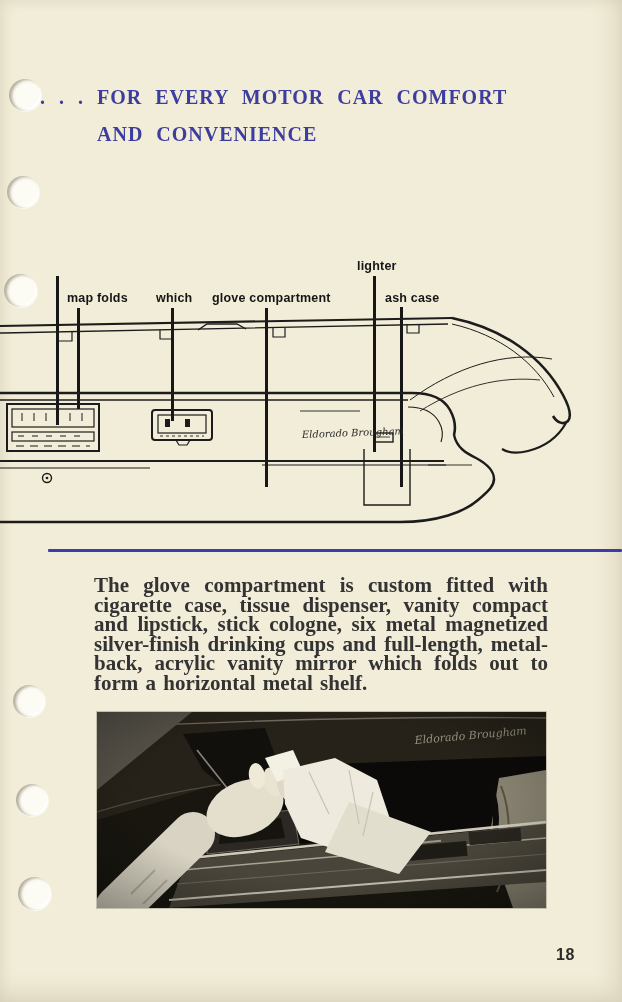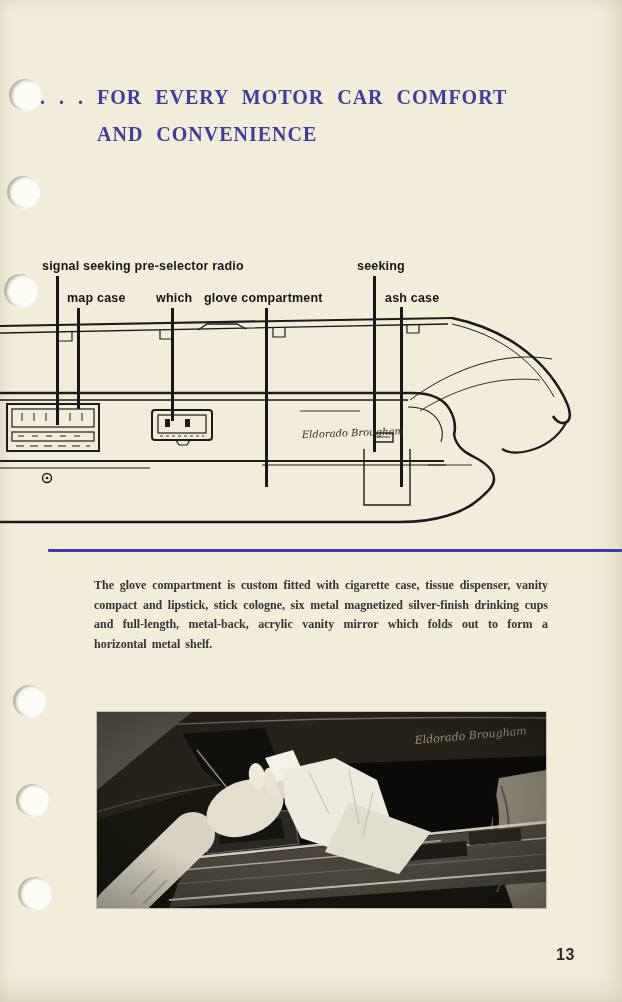--- a/index.html
+++ b/index.html
@@ -32,21 +32,21 @@
     letter-spacing:.2px; white-space:nowrap;
   }
   .leader{position:absolute; width:3px; background:#171717;}
   #dash-svg{position:absolute; left:0; top:315px;}
   
   #divider{position:absolute; left:48px; top:549px; width:574px; height:3px; background:var(--divider-blue); border-radius:1px;}
   
   #body-par{
     position:absolute; left:94px; top:576px; width:454px;
     font-family:"Liberation Serif", serif; font-weight:bold; color:#333;
-    font-size:12px; line-height:19.5px; text-align:justify; word-spacing:2px;
+    font-size:21px; line-height:19.5px; text-align:justify; word-spacing:2px;
   }
   
   #photo{position:absolute; left:97px; top:712px; width:449px; height:196px; background:#141210; box-shadow:0 0 0 1px rgba(60,55,40,.25);}
   
   #page-num{position:absolute; left:556px; top:946px; font-size:16px; font-weight:bold; color:#2e2c28; letter-spacing:.5px;}
 </style>
 </head>
 <body>
 
 <div id="page">
@@ -54,25 +54,24 @@
   <div class="hole" style="left:9px;top:79px;width:32px;height:32px"></div>
   <div class="hole" style="left:7px;top:176px;width:32px;height:32px"></div>
   <div class="hole" style="left:4px;top:274px;width:33px;height:33px"></div>
   <div class="hole" style="left:13px;top:685px;width:32px;height:32px"></div>
   <div class="hole" style="left:16px;top:784px;width:32px;height:32px"></div>
   <div class="hole" style="left:18px;top:877px;width:33px;height:33px"></div>
 
   <div class="title-line" id="title1">. . . FOR EVERY MOTOR CAR COMFORT</div>
   <div class="title-line" id="title2">AND CONVENIENCE</div>
 
-  <div class="dlabel" style="left:42px;top:259px">signal seeking pre-selector radio</div>
-  <div class="dlabel" style="left:357px;top:259px">seeking</div>
-  <div class="dlabel" style="left:67px;top:291px">map case</div>
+  <div class="dlabel" style="left:357px;top:259px">lighter</div>
+  <div class="dlabel" style="left:67px;top:291px">map folds</div>
   <div class="dlabel" style="left:156px;top:291px">which</div>
-  <div class="dlabel" style="left:204px;top:291px">glove compartment</div>
+  <div class="dlabel" style="left:212px;top:291px">glove compartment</div>
   <div class="dlabel" style="left:385px;top:291px">ash case</div>
 
   <div class="leader" style="left:56px;top:276px;height:149px"></div>
   <div class="leader" style="left:77px;top:308px;height:101px"></div>
   <div class="leader" style="left:171px;top:308px;height:113px"></div>
   <div class="leader" style="left:265px;top:308px;height:179px"></div>
   <div class="leader" style="left:373px;top:276px;height:176px"></div>
   <div class="leader" style="left:400px;top:307px;height:180px"></div>
 
   <svg id="dash-svg" width="600" height="225" viewBox="0 0 600 225">
@@ -185,15 +184,15 @@
 
     <polygon points="168,46 196,38 206,60 180,70" fill="#f3f0e4"></polygon>
     <polygon points="186,58 238,46 280,68 294,110 252,142 204,126 188,92" fill="#eeebde"></polygon>
     <polygon points="252,90 334,120 302,162 228,140" fill="#e2dece"></polygon>
     <path d="M212,60 L232,102 M252,58 L262,112 M276,80 L266,124" stroke="#c8c4b2" stroke-width="1.2" fill="none"></path>
 
     <text x="318" y="32" font-family="DejaVu Serif, serif" font-style="italic" font-size="11" fill="#97917f" transform="rotate(-5 318 32)">Eldorado Brougham</text>
     <rect width="449" height="196" fill="url(#vg)"></rect>
   </svg>
 
-  <div id="page-num">13</div>
+  <div id="page-num">18</div>
 
 </div>
 
 </body></html>

